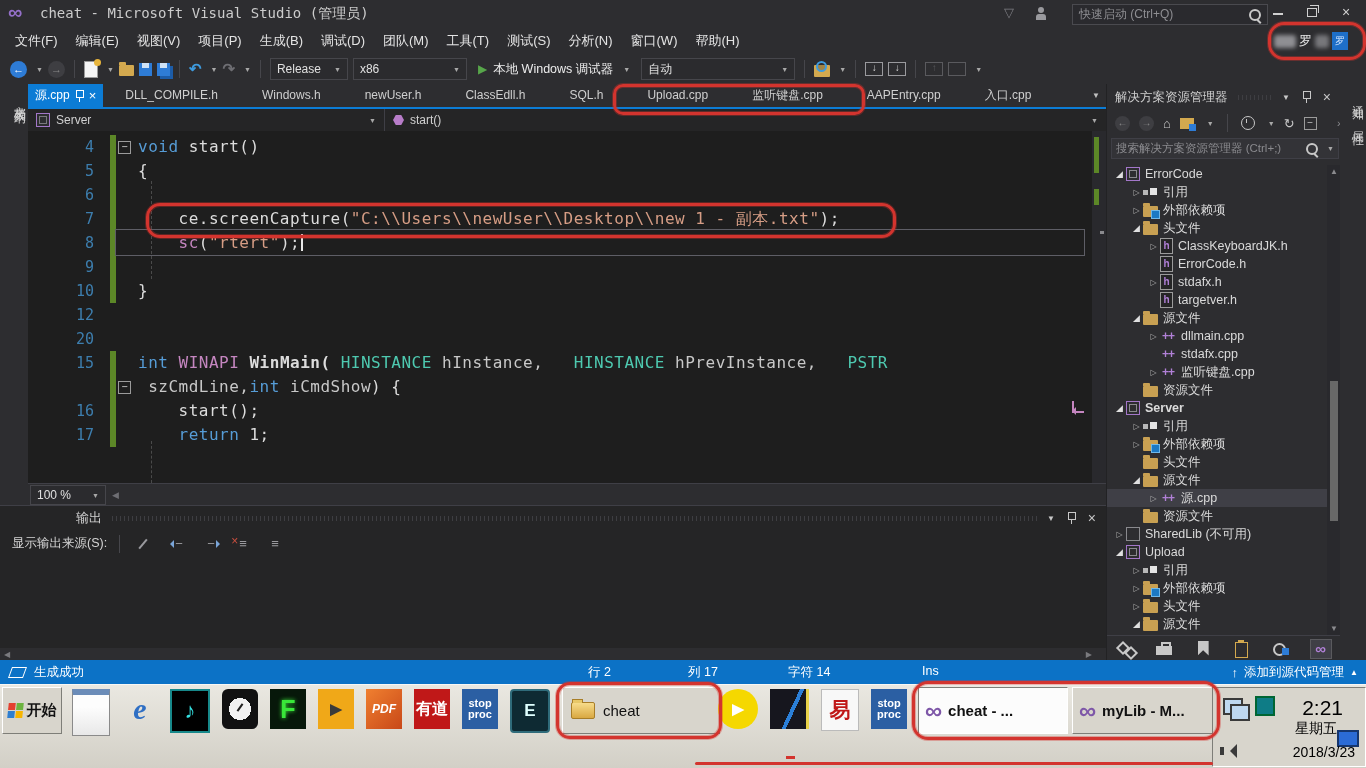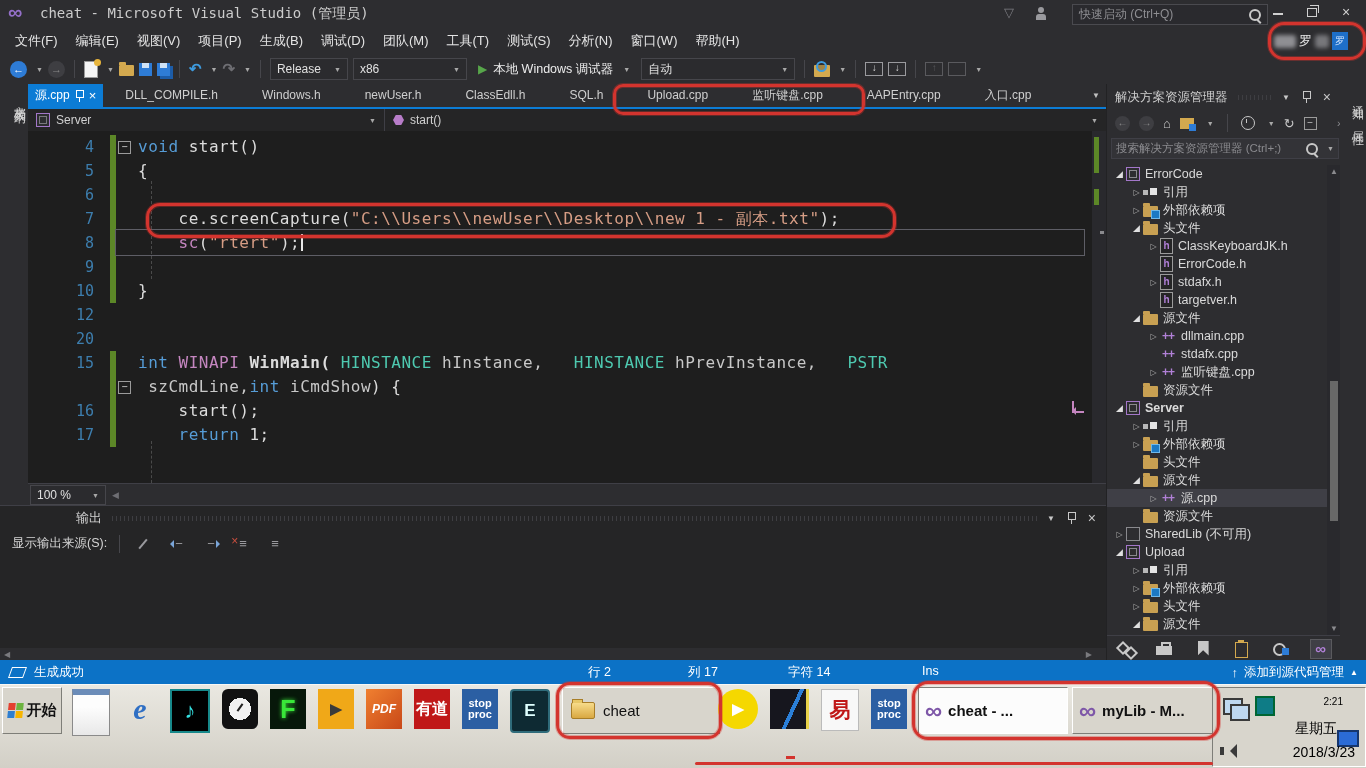--- a/index.html
+++ b/index.html
@@ -218,21 +218,21 @@
   .twbtn.active{background:#FCFCFC;border-top:1px solid #7E7E78;border-left:1px solid #7E7E78;border-right:1px solid #FFF;border-bottom:1px solid #FFF;}
   .vslogo{color:#7E57A8;font-size:24px;font-weight:bold;line-height:20px;flex:none;}
   #tray{position:absolute;left:1212px;top:2px;width:152px;height:78px;border-top:1px solid #7E7E78;border-left:1px solid #7E7E78;
     border-right:1px solid #FFF;border-bottom:1px solid #FFF;background:#D8D5CC;}
   .tr-net{position:absolute;left:10px;top:10px;width:16px;height:13px;border:2px solid #3A3A3A;background:#BFD8F0;}
   .tr-net::after{content:"";position:absolute;left:5px;top:4px;width:16px;height:13px;border:2px solid #3A3A3A;background:#BFD8F0;}
   .tr-chip{position:absolute;left:42px;top:8px;width:16px;height:16px;background:#0E7C86;border:2px solid #063;}
   .tr-speaker{position:absolute;left:10px;top:56px;width:0;height:0;border:7px solid transparent;border-right-color:#3A3A3A;}
   .tr-speaker::before{content:"";position:absolute;left:-10px;top:-4px;width:4px;height:8px;background:#3A3A3A;}
   .tr-display{position:absolute;left:124px;top:42px;width:18px;height:13px;background:#2B6BD6;border:2px solid #16366E;}
-  .tr-time{position:absolute;right:22px;top:8px;font-size:10px;color:#000;}
+  .tr-time{position:absolute;right:22px;top:8px;font-size:21px;color:#000;}
   .tr-week{position:absolute;right:28px;top:32px;font-size:14px;color:#000;}
   .tr-date{position:absolute;right:10px;top:56px;font-size:14px;color:#000;}
   
   .ann{position:absolute;border:3px solid #D3342E;border-radius:16px;z-index:60;pointer-events:none;
     box-shadow:0 0 0 1px rgba(211,52,46,.35), inset 0 0 0 1px rgba(211,52,46,.35);}
   #ann-user{left:1268px;top:22px;width:92px;height:32px;}
   #ann-tabs{left:613px;top:84px;width:246px;height:25px;border-radius:10px;}
   #ann-line7{left:146px;top:203px;width:744px;height:29px;border-radius:14px;}
   #box-line8{position:absolute;left:115px;top:229px;width:968px;height:25px;border:1px solid #5E5E66;z-index:5;pointer-events:none;}
   #ann-cheat{left:556px;top:682px;width:160px;height:51px;border-radius:14px;}

